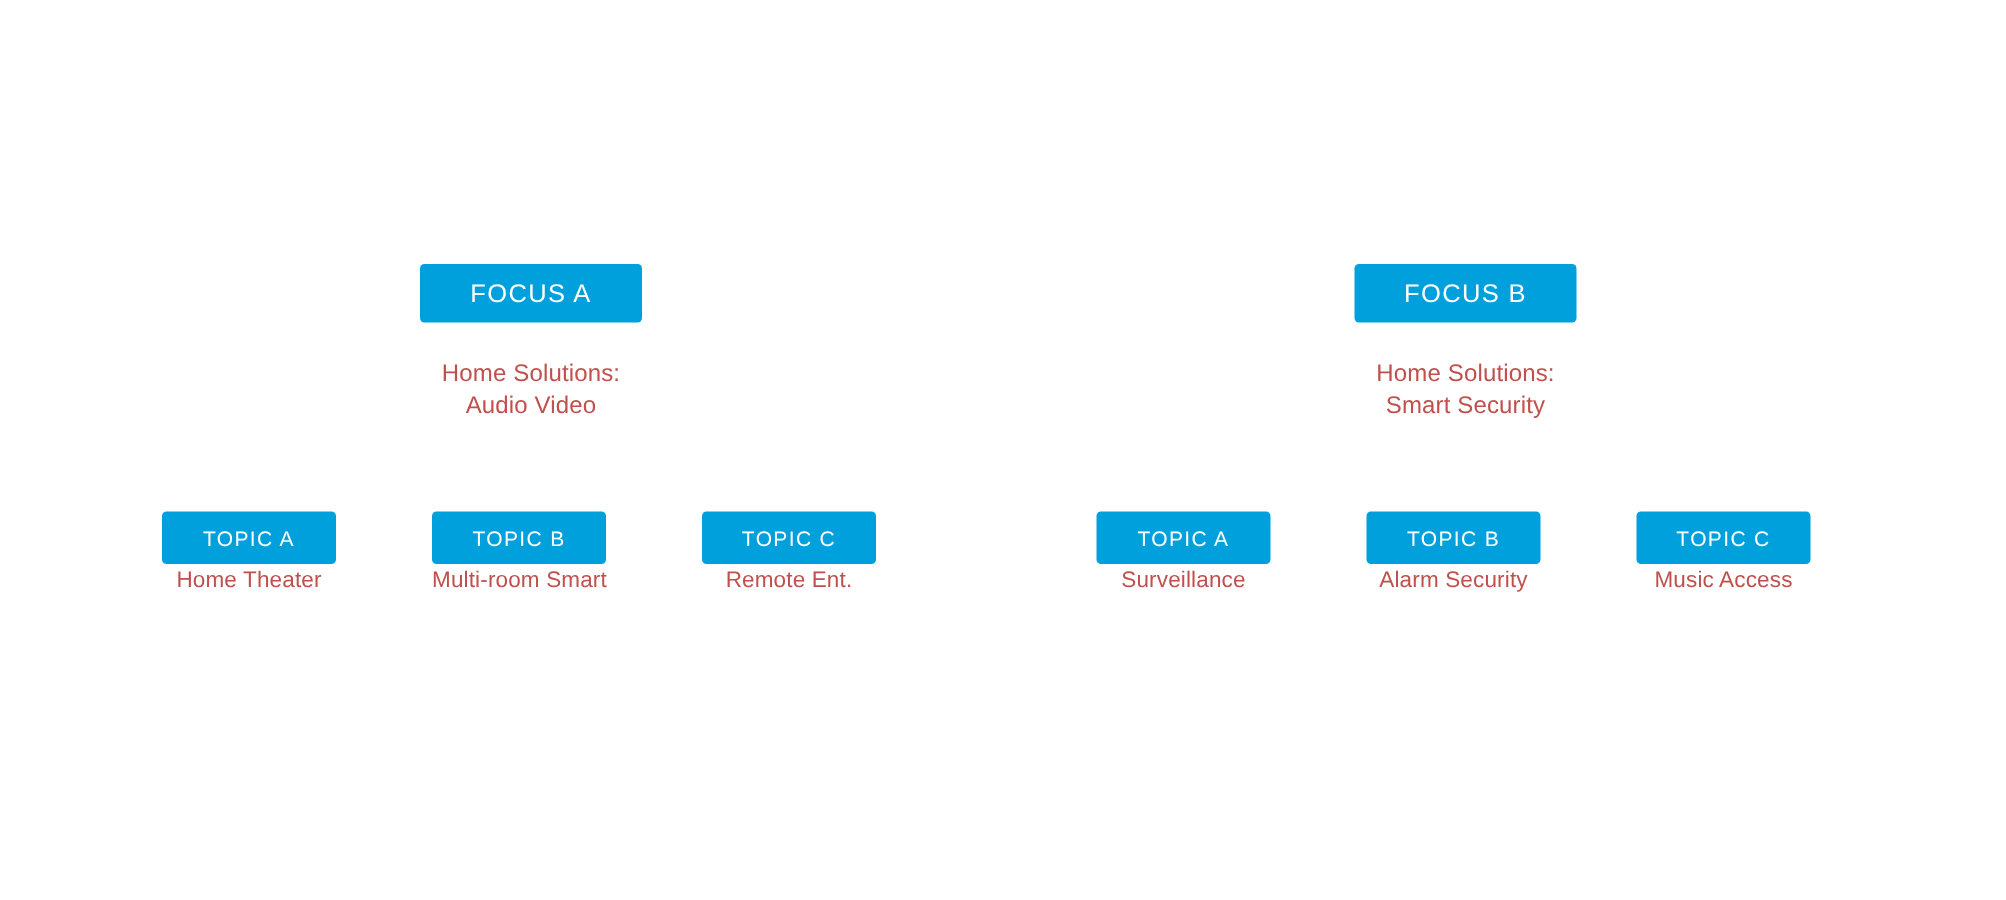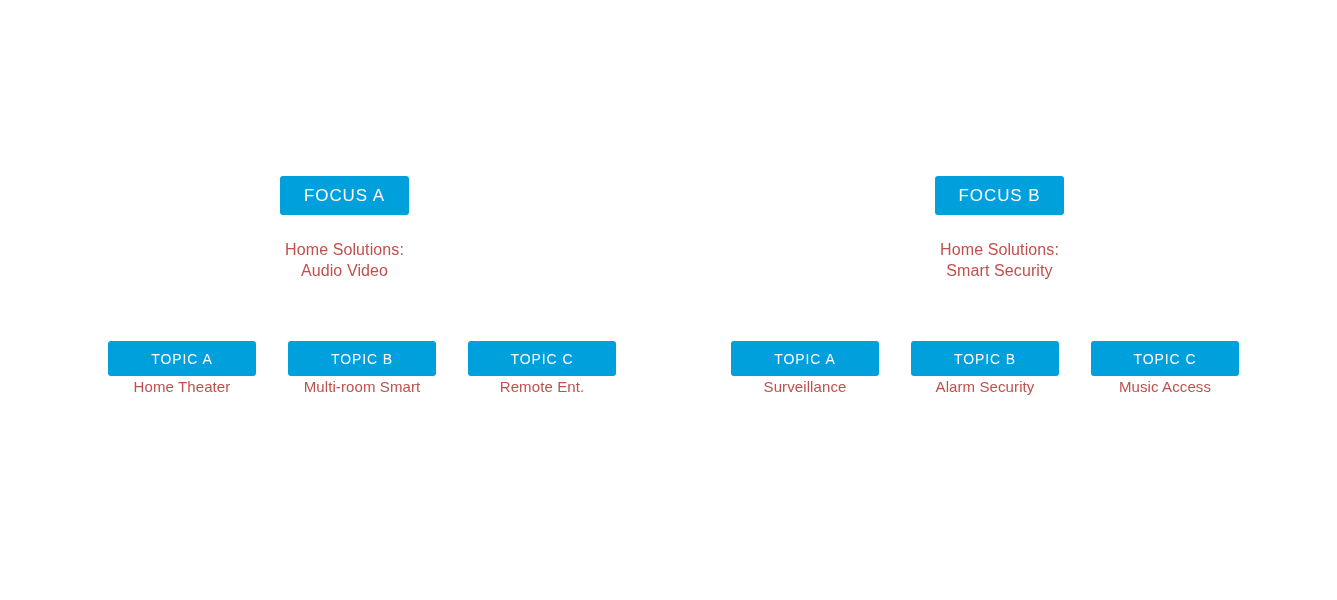--- a/index.html
+++ b/index.html
@@ -42,33 +42,33 @@
 
   .caption {
     color: #c0504d;
     white-space: pre-line;
     line-height: 21px;
     letter-spacing: 0.1px;
   }
 
   
   .focus .chip {
-    width: 129px;
+    width: 148px;
     height: 39px;
     font-size: 17px;
     font-weight: 400;
   }
   .focus .caption {
     margin-top: 24px;
     font-size: 16px;
   }
 
   
   .topic .chip {
-    width: 148px;
+    width: 116px;
     height: 35px;
     font-size: 14px;
     font-weight: 400;
   }
   .topic .caption {
     font-size: 15px;
   }
 </style>
 </head>
 <body>
@@ -89,21 +89,21 @@
   <div class="node topic" style="left:288px; top:341px;">
     <div class="chip">TOPIC B</div>
     <div class="caption">Multi-room Smart</div>
   </div>
 
   <div class="node topic" style="left:468px; top:341px;">
     <div class="chip">TOPIC C</div>
     <div class="caption">Remote Ent.</div>
   </div>
 
-  <div class="node focus" style="left:935px; top:176px;">
+  <div class="node focus" style="left:903px; top:176px;">
     <div class="chip">FOCUS B</div>
     <div class="caption">Home Solutions:
 Smart Security</div>
   </div>
 
   <div class="node topic" style="left:731px; top:341px;">
     <div class="chip">TOPIC A</div>
     <div class="caption">Surveillance</div>
   </div>
 

